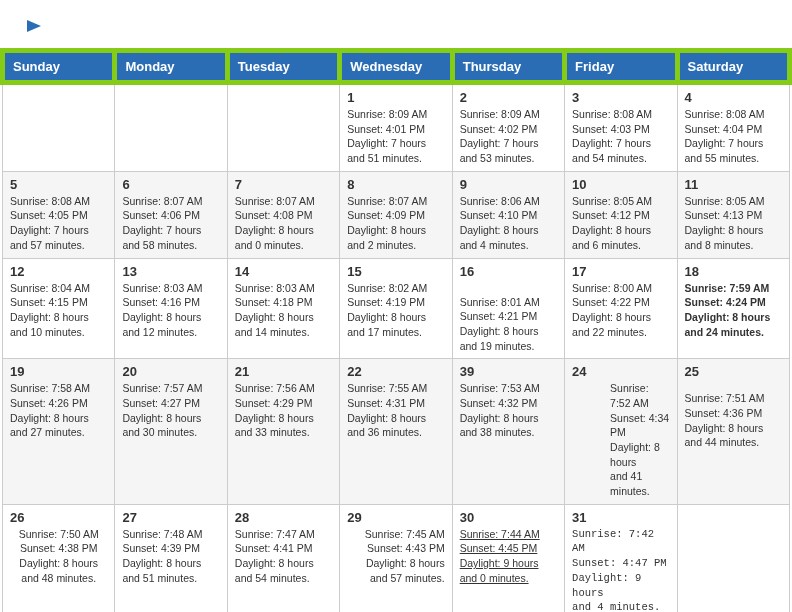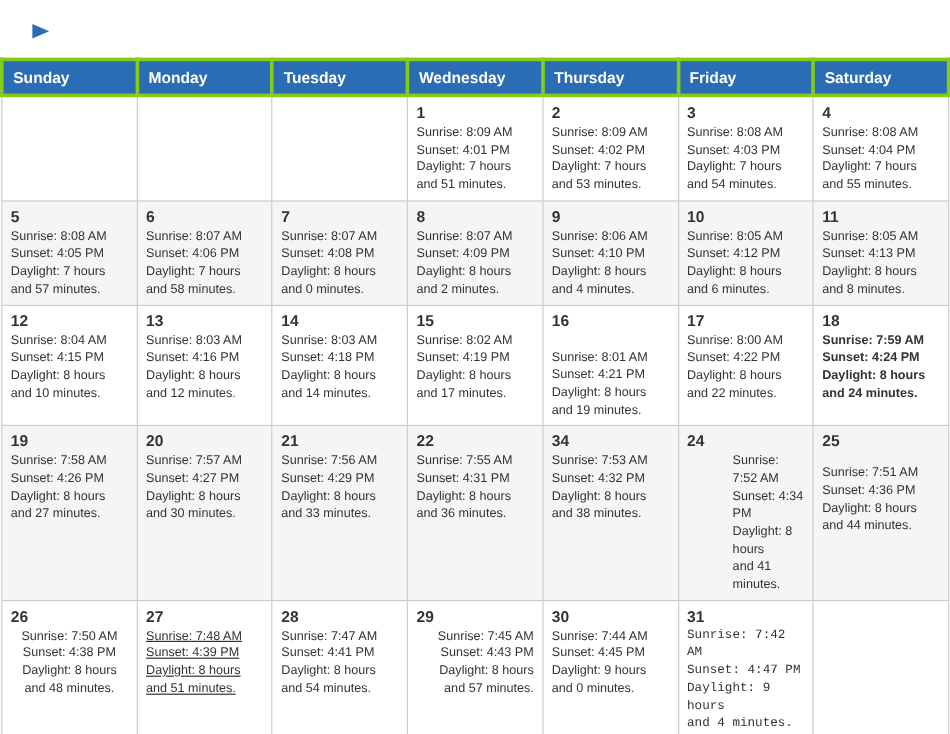--- a/index.html
+++ b/index.html
@@ -59,21 +59,21 @@
       border-collapse: collapse;
       margin: 0;
     }
     .calendar th {
       background: #2a6db5;
       color: #fff;
       font-size: 13px;
       font-weight: bold;
       padding: 6px 8px;
       text-align: left;
-      border: 3px solid #84cc16;
+      border: 5px solid #84cc16;
     }
     .calendar td {
       border: 1px solid #ccc;
       vertical-align: top;
       width: calc(100% / 7);
       padding: 5px 7px;
       background: #fff;
       min-height: 80px;
     }
     .calendar tr:nth-child(even) td {
@@ -287,21 +287,21 @@
 and 33 minutes.</div>
           </td>
           <td>
             <span class="day-number">22</span>
             <div class="day-info" style="white-space: pre-line;">Sunrise: 7:55 AM
 Sunset: 4:31 PM
 Daylight: 8 hours
 and 36 minutes.</div>
           </td>
           <td>
-            <span class="day-number">34</span>
+            <span class="day-number">39</span>
             <div class="day-info" style="white-space: pre-line;">Sunrise: 7:53 AM
 Sunset: 4:32 PM
 Daylight: 8 hours
 and 38 minutes.</div>
           </td>
           <td>
             <span class="day-number">24</span>
             <div class="day-info" style="white-space: pre-line; margin-left: 38px;">Sunrise: 7:52 AM
 Sunset: 4:34 PM
 Daylight: 8 hours
@@ -318,42 +318,42 @@
         <tr>
           <td>
             <span class="day-number">26</span>
             <div class="day-info" style="white-space: pre-line; text-align: center;">Sunrise: 7:50 AM
 Sunset: 4:38 PM
 Daylight: 8 hours
 and 48 minutes.</div>
           </td>
           <td>
             <span class="day-number">27</span>
-            <div class="day-info" style="white-space: pre-line; text-decoration: underline;">Sunrise: 7:48 AM
+            <div class="day-info" style="white-space: pre-line;">Sunrise: 7:48 AM
 Sunset: 4:39 PM
 Daylight: 8 hours
 and 51 minutes.</div>
           </td>
           <td>
             <span class="day-number">28</span>
             <div class="day-info" style="white-space: pre-line;">Sunrise: 7:47 AM
 Sunset: 4:41 PM
 Daylight: 8 hours
 and 54 minutes.</div>
           </td>
           <td>
             <span class="day-number">29</span>
             <div class="day-info" style="white-space: pre-line; text-align: right;">Sunrise: 7:45 AM
 Sunset: 4:43 PM
 Daylight: 8 hours
 and 57 minutes.</div>
           </td>
           <td>
             <span class="day-number">30</span>
-            <div class="day-info" style="white-space: pre-line;">Sunrise: 7:44 AM
+            <div class="day-info" style="white-space: pre-line; text-decoration: underline;">Sunrise: 7:44 AM
 Sunset: 4:45 PM
 Daylight: 9 hours
 and 0 minutes.</div>
           </td>
           <td>
             <span class="day-number">31</span>
             <div class="day-info" style="white-space: pre-line; font-family: Liberation Mono, monospace;">Sunrise: 7:42 AM
 Sunset: 4:47 PM
 Daylight: 9 hours
 and 4 minutes.</div>

